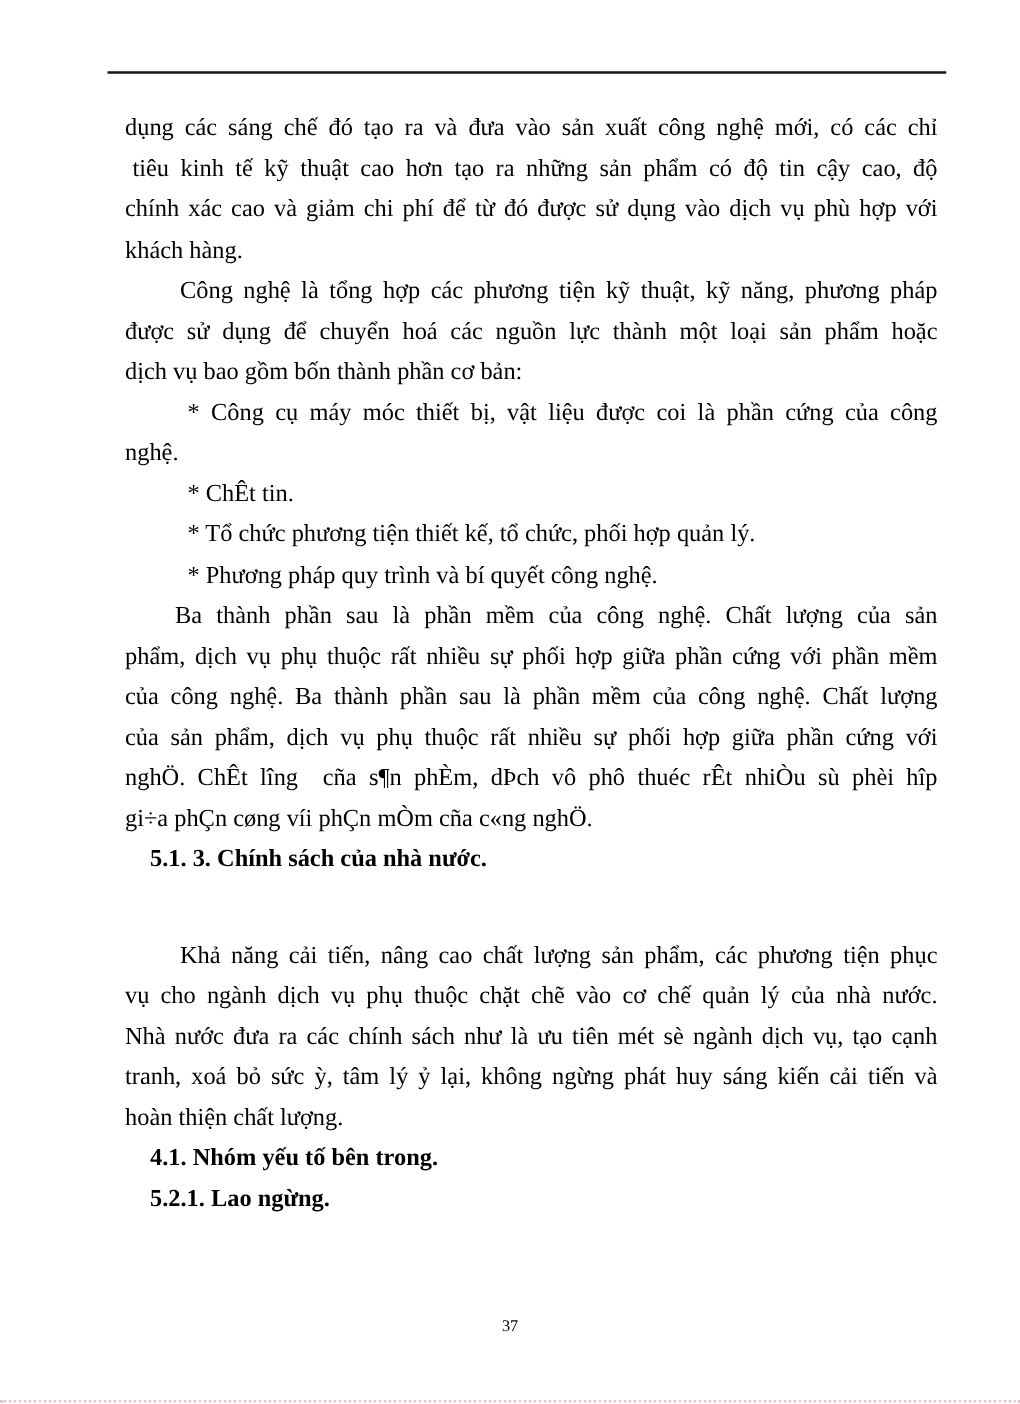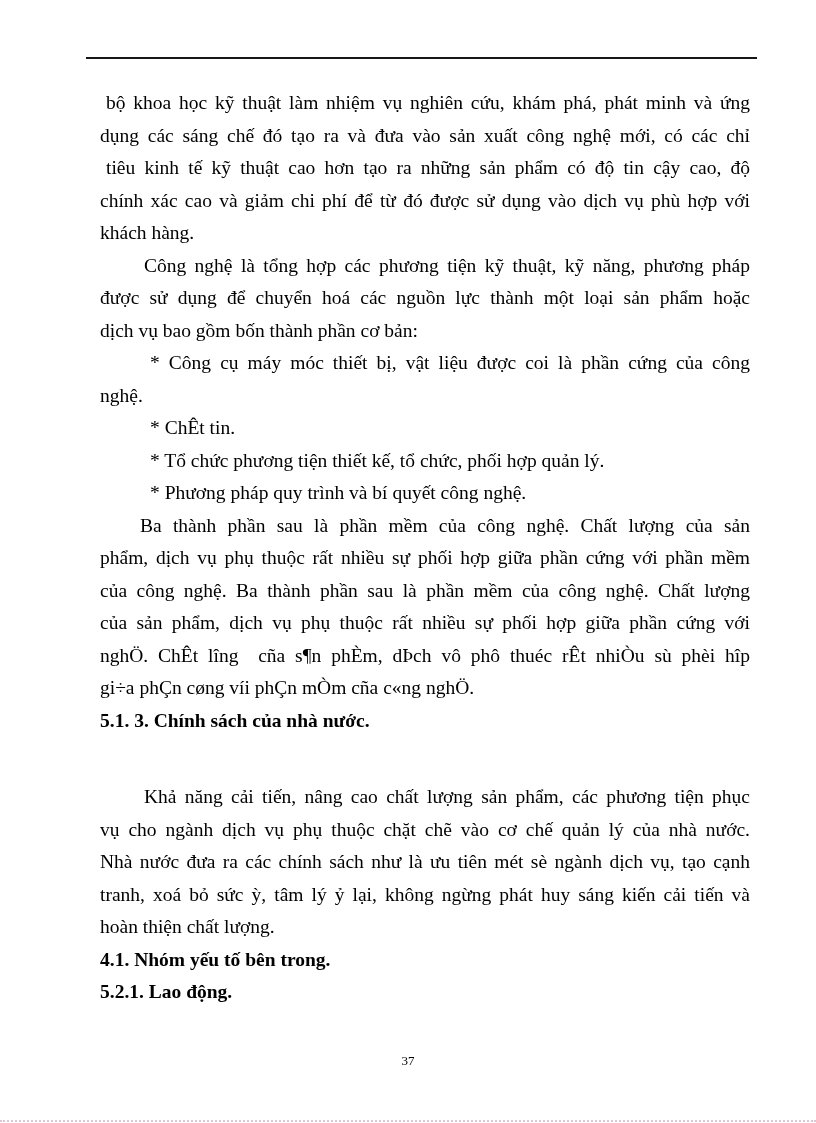--- a/index.html
+++ b/index.html
@@ -37,20 +37,21 @@
     white-space: normal;
     overflow: hidden;
     text-align: left;
   }
   .line.justify {
     text-align: justify;
     text-align-last: justify;
   }
   .line.bold {
     font-weight: bold;
+    margin-left: 20px;
   }
   .footer-num {
     position: absolute;
     left: 0;
     right: 0;
     top: 1048px;
     text-align: center;
     font-size: 13px;
     line-height: 26px;
   }
@@ -62,21 +63,20 @@
     height: 0;
     border-top: 2px dotted #ddc7d3;
   }
 </style>
 </head>
 <body>
 
 <div class="page">
   <div class="header-rule"></div>
   <div class="content" id="doc-lines">
-      <div class="line justify" style="padding-left: 6px;">bộ khoa học kỹ thuật làm nhiệm vụ nghiên cứu, khám phá, phát minh và ứng</div>
       <div class="line justify">dụng các sáng chế đó tạo ra và đưa vào sản xuất công nghệ mới, có các chỉ</div>
       <div class="line justify" style="padding-left: 6px;">tiêu kinh tế kỹ thuật cao hơn tạo ra những sản phẩm có độ tin cậy cao, độ</div>
       <div class="line justify">chính xác cao và giảm chi phí để từ đó được sử dụng vào dịch vụ phù hợp với</div>
       <div class="line">khách hàng.</div>
       <div class="line justify" style="padding-left: 44px;">Công nghệ là tổng hợp các phương tiện kỹ thuật, kỹ năng, phương pháp</div>
       <div class="line justify">được sử dụng để chuyển hoá các nguồn lực thành một loại sản phẩm hoặc</div>
       <div class="line">dịch vụ bao gồm bốn thành phần cơ bản:</div>
       <div class="line justify" style="padding-left: 50px;">* Công cụ máy móc thiết bị, vật liệu được coi là phần cứng của công</div>
       <div class="line">nghệ.</div>
       <div class="line" style="padding-left: 50px;">* ChÊt tin.</div>
@@ -88,17 +88,17 @@
       <div class="line justify">của sản phẩm, dịch vụ phụ thuộc rất nhiều sự phối hợp giữa phần cứng với</div>
       <div class="line justify">nghÖ. ChÊt lîng&nbsp; cña s¶n phÈm, dÞch vô phô thuéc rÊt nhiÒu sù phèi hîp</div>
       <div class="line">gi÷a phÇn cøng víi phÇn mÒm cña c«ng nghÖ.</div>
       <div class="line bold">5.1. 3. Chính sách của nhà nước.</div>
       <div class="line justify" style="padding-left: 44px; margin-top: 44px;">Khả năng cải tiến, nâng cao chất lượng sản phẩm, các phương tiện phục</div>
       <div class="line justify">vụ cho ngành dịch vụ phụ thuộc chặt chẽ vào cơ chế quản lý của nhà nước.</div>
       <div class="line justify">Nhà nước đưa ra các chính sách như là ưu tiên mét sè ngành dịch vụ, tạo cạnh</div>
       <div class="line justify">tranh, xoá bỏ sức ỳ, tâm lý ỷ lại, không ngừng phát huy sáng kiến cải tiến và</div>
       <div class="line">hoàn thiện chất lượng.</div>
       <div class="line bold">4.1. Nhóm yếu tố bên trong.</div>
-      <div class="line bold">5.2.1. Lao động.</div>
+      <div class="line bold">5.2.1. Lao ngừng.</div>
     </div>
   <div class="footer-num">37</div>
   <div class="footer-dots"></div>
 </div>
 
 </body></html>

